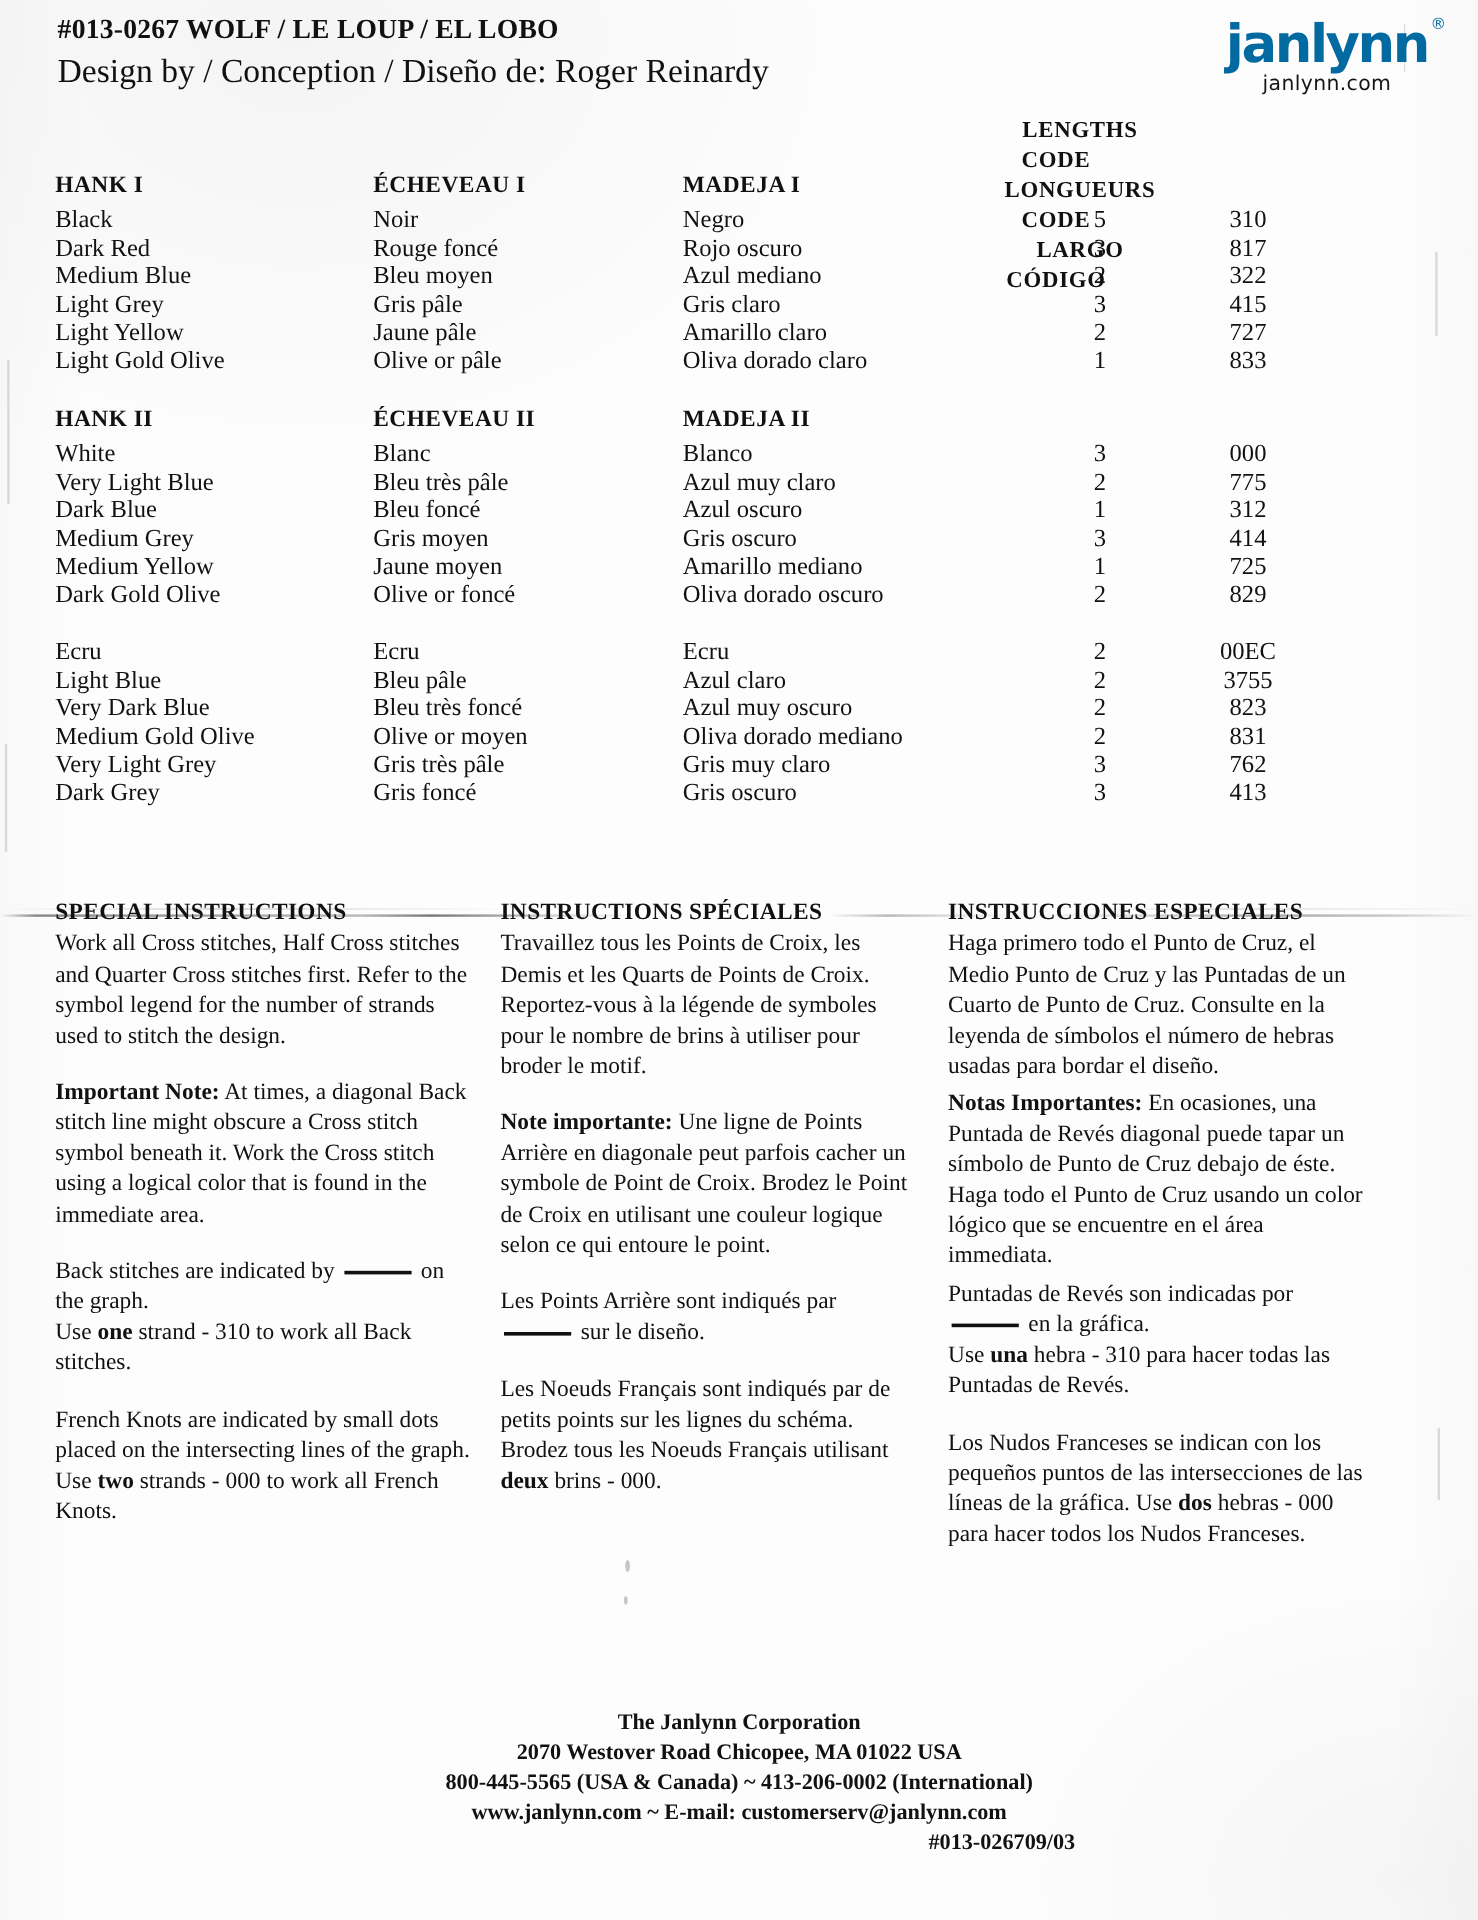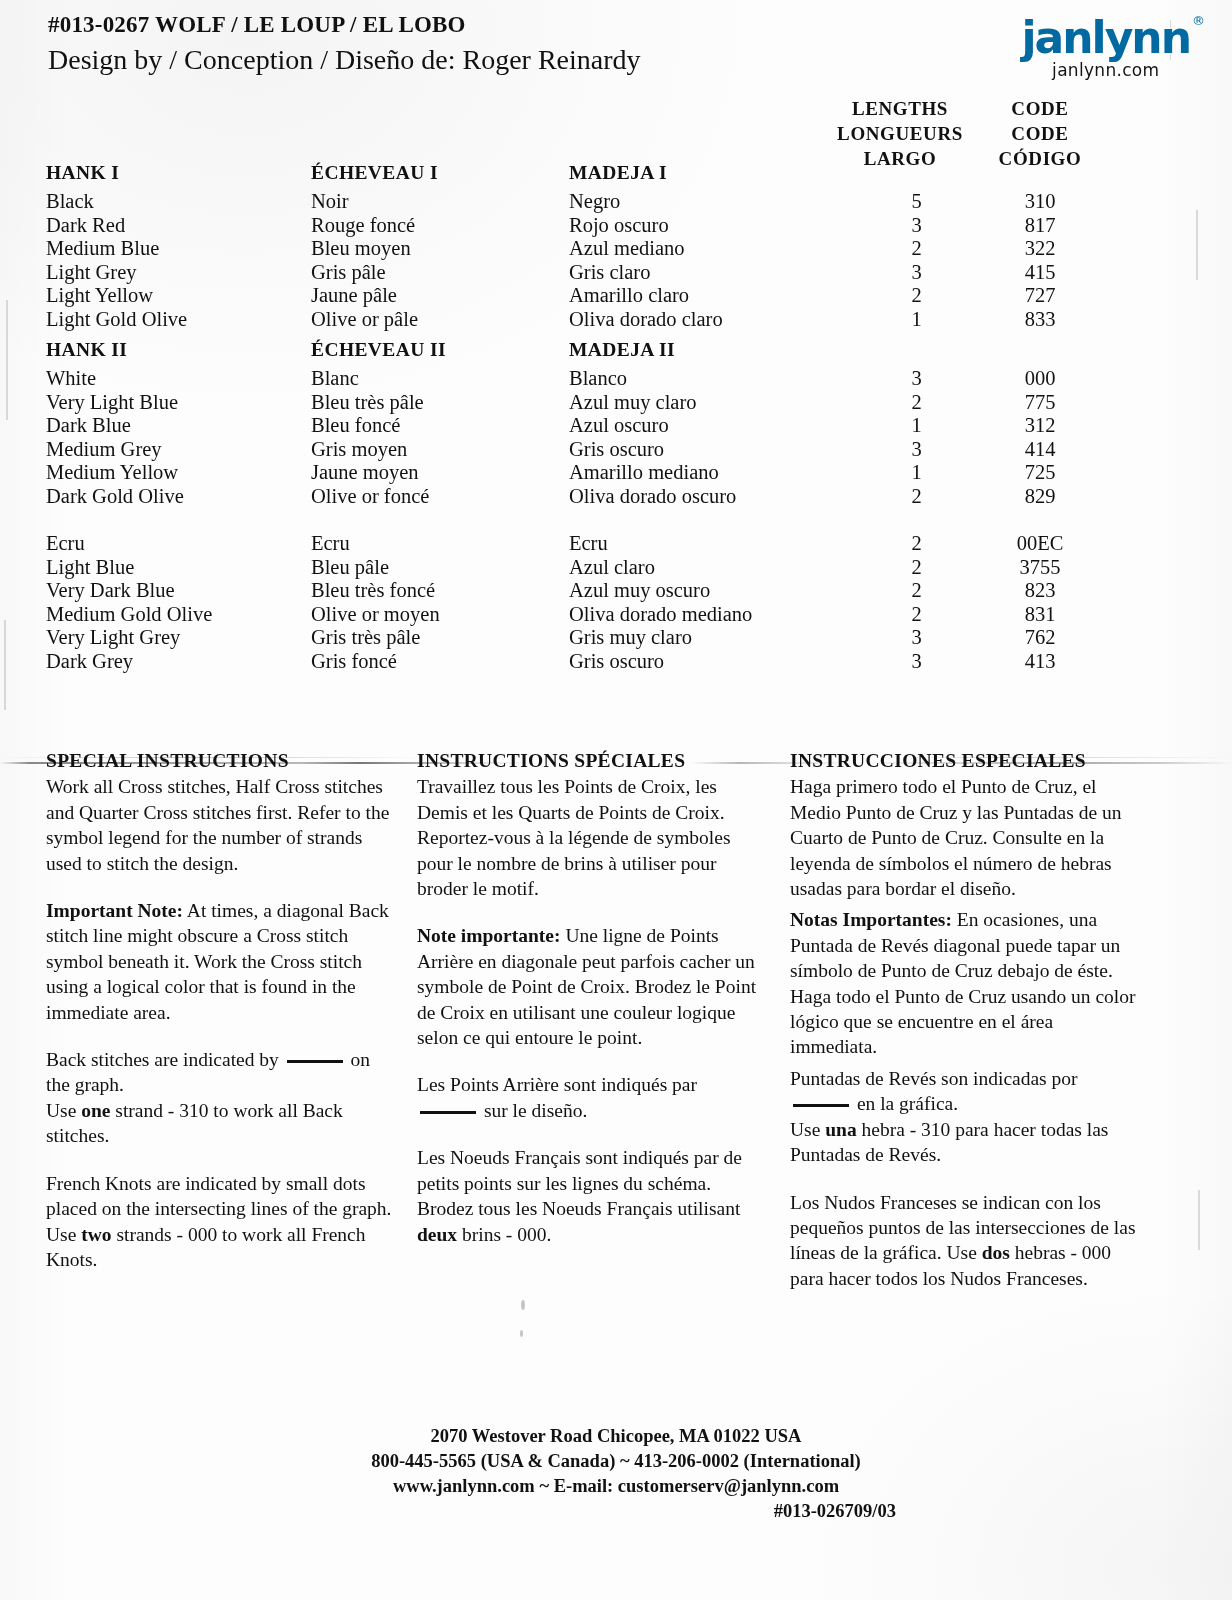--- a/index.html
+++ b/index.html
@@ -49,21 +49,21 @@
     font-family:"DejaVu Sans", sans-serif;
     font-size:17px;color:#151515;margin-top:2px;letter-spacing:.3px;
   }
 
   
   .colhead{
     position:absolute;top:96px;left:820px;width:280px;
     font-weight:bold;font-size:19px;line-height:25px;
     letter-spacing:.6px;
   }
-  .colhead .r{display:flex;}
+  .colhead .r{display:flex;flex-direction:column;}
   .colhead .len{width:160px;text-align:center;}
   .colhead .cod{width:120px;text-align:center;}
 
   
   .hank{position:absolute;left:46px;width:1060px;}
   .hank .row{display:flex;align-items:baseline;height:23.5px;font-size:20.5px;}
   .hank .row.head{font-weight:bold;font-size:19.5px;letter-spacing:.4px;height:28px;}
   .c-en{width:265px;}
   .c-fr{width:258px;}
   .c-es{width:290px;}
@@ -147,21 +147,21 @@
   <div class="r">
     <span class="len">LONGUEURS</span>
     <span class="cod">CODE</span>
   </div>
   <div class="r">
     <span class="len">LARGO</span>
     <span class="cod">CÓDIGO</span>
   </div>
 </div>
 
-<div class="hank" id="hank-0" style="top:162px;">
+<div class="hank" id="hank-0" style="top:144px;">
     <div class="row head">
       <span class="c-en">HANK I</span>
       <span class="c-fr">ÉCHEVEAU I</span>
       <span class="c-es">MADEJA I</span>
       <span class="c-len"></span>
       <span class="c-code"></span>
     </div>
     <div class="row">
       <span class="c-en">Black</span>
       <span class="c-fr">Noir</span>
@@ -336,20 +336,21 @@
   <p><span>Puntadas de Revés son indicadas por</span><br><span class="dash"></span><span> en la gráfica.</span></p>
   <p><span>Use </span><b>una</b><span> hebra - 310 para hacer todas las Puntadas de Revés.</span></p>
   <div class="gap"></div>
   <p><span>Los Nudos Franceses se indican con los pequeños puntos de las intersecciones de las líneas de la gráfica.  Use </span><b>dos</b><span> hebras - 000 para hacer todos los Nudos Franceses.</span></p>
 </div>
 
 <span class="speck" style="left:521px;top:1300px;width:4px;height:10px;"></span>
 <span class="speck" style="left:520px;top:1330px;width:3px;height:7px;"></span>
 
 <div class="footer">
+  <div>The Janlynn Corporation</div>
   <div>2070 Westover Road  Chicopee, MA 01022 USA</div>
   <div>800-445-5565 (USA &amp; Canada)  ~  413-206-0002 (International)</div>
   <div>www.janlynn.com ~ E-mail: customerserv@janlynn.com</div>
   <div class="lastrow">
     <span>#013-0267</span>
     <span>09/03</span>
   </div>
 </div>
 
 </body></html>

